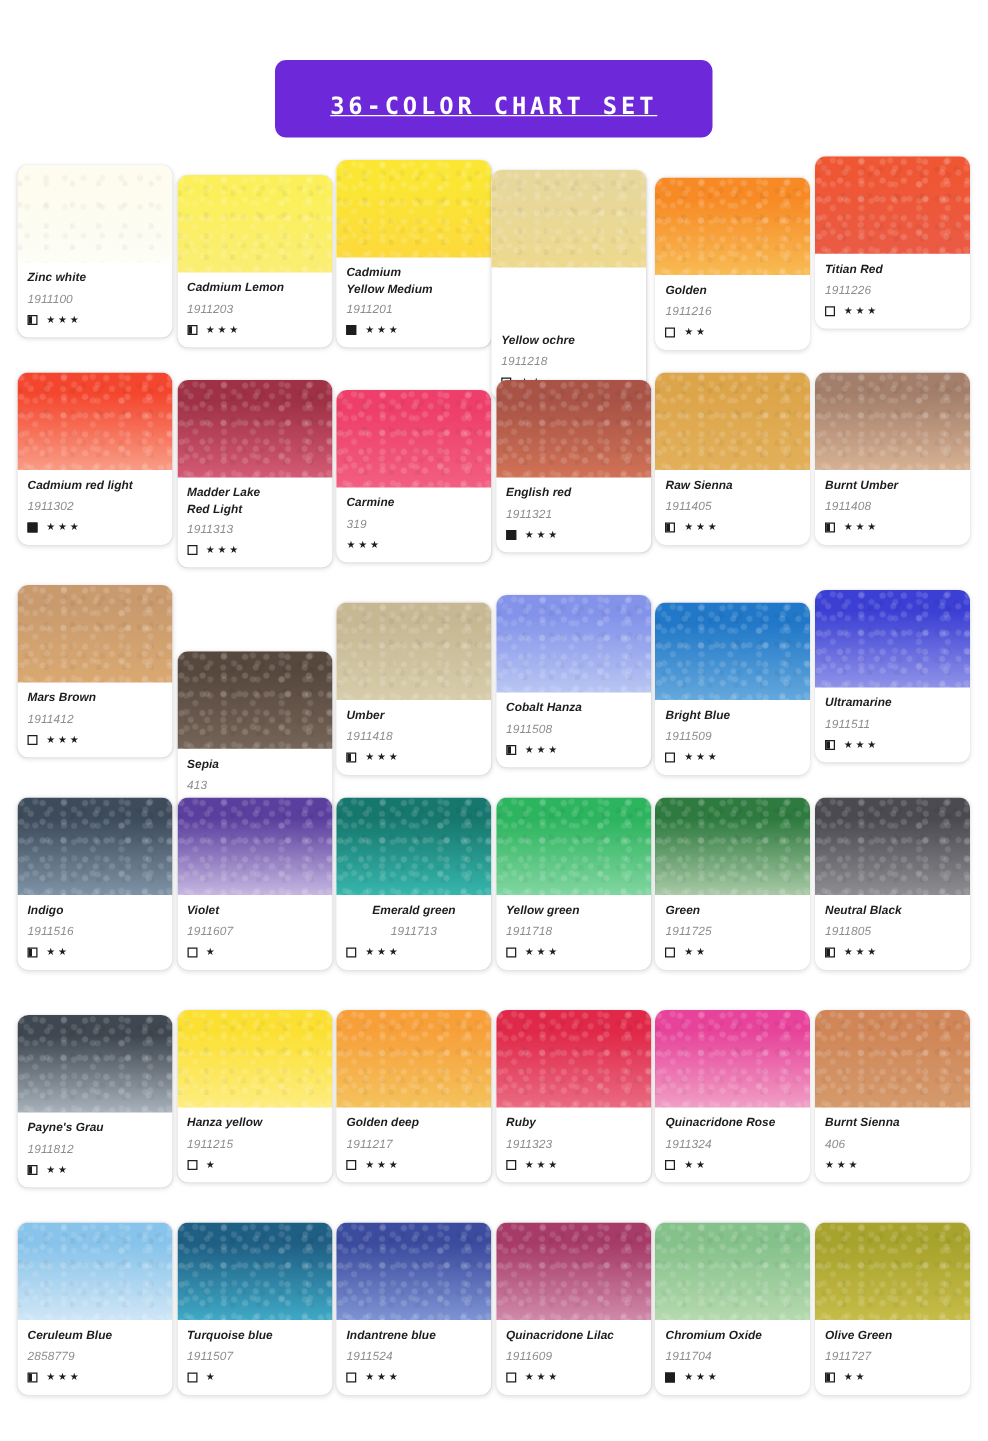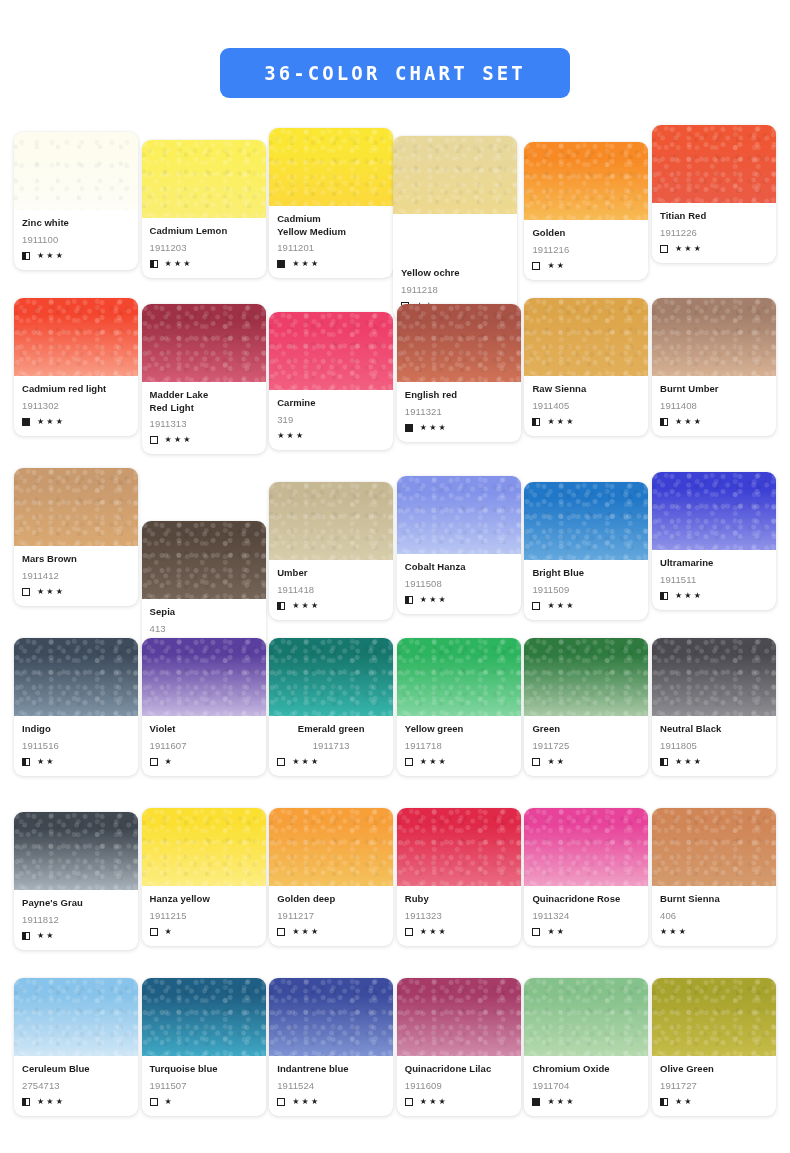--- a/index.html
+++ b/index.html
@@ -21,39 +21,41 @@
   
   .banner-wrap {
     position: absolute;
     top: 48px;
     left: 0;
     width: 790px;
     display: flex;
     justify-content: center;
   }
   .banner {
-    background: #3b82f6;
+    background: #6d28d9;
     color: #ffffff;
     border-radius: 9px;
-    padding: 16px 44px 15px 44px;
+    padding: 28px 44px 15px 44px;
     font-size: 19px;
     font-weight: bold;
     letter-spacing: 3.1px;
     text-transform: uppercase;
     font-family: "DejaVu Sans Mono", "Liberation Mono", monospace;
     white-space: nowrap;
     line-height: 1;
+    text-decoration: underline;
   }
 
   
   .grid {
     position: absolute;
     top: 128px;
     left: 14px;
     width: 762px;
+    font-style: italic;
   }
   .row {
     position: relative;
     height: 170px;
   }
   .card {
     position: absolute;
     width: 124px;
     background: #ffffff;
     border-radius: 9px;
@@ -471,21 +473,21 @@
               <span class="stars">★★★</span>
             </div>
           </div>
         </div>
       </div>
       <div class="row">
         <div class="card" style="left: 0px; top: 0px;">
           <div class="swatch" style="background: linear-gradient(rgb(135, 195, 234) 0%, rgb(135, 195, 234) 22%, rgb(207, 230, 246) 100%);"></div>
           <div class="info">
             <div class="cname">Ceruleum Blue</div>
-            <div class="ccode">2754713</div>
+            <div class="ccode">2858779</div>
             <div class="marks">
               <span class="tbox half"></span>
               <span class="stars">★★★</span>
             </div>
           </div>
         </div>
         <div class="card" style="left: 127.6px; top: 0px;">
           <div class="swatch" style="background: linear-gradient(rgb(31, 95, 132) 0%, rgb(31, 95, 132) 22%, rgb(63, 169, 197) 100%);"></div>
           <div class="info">
             <div class="cname">Turquoise blue</div>

